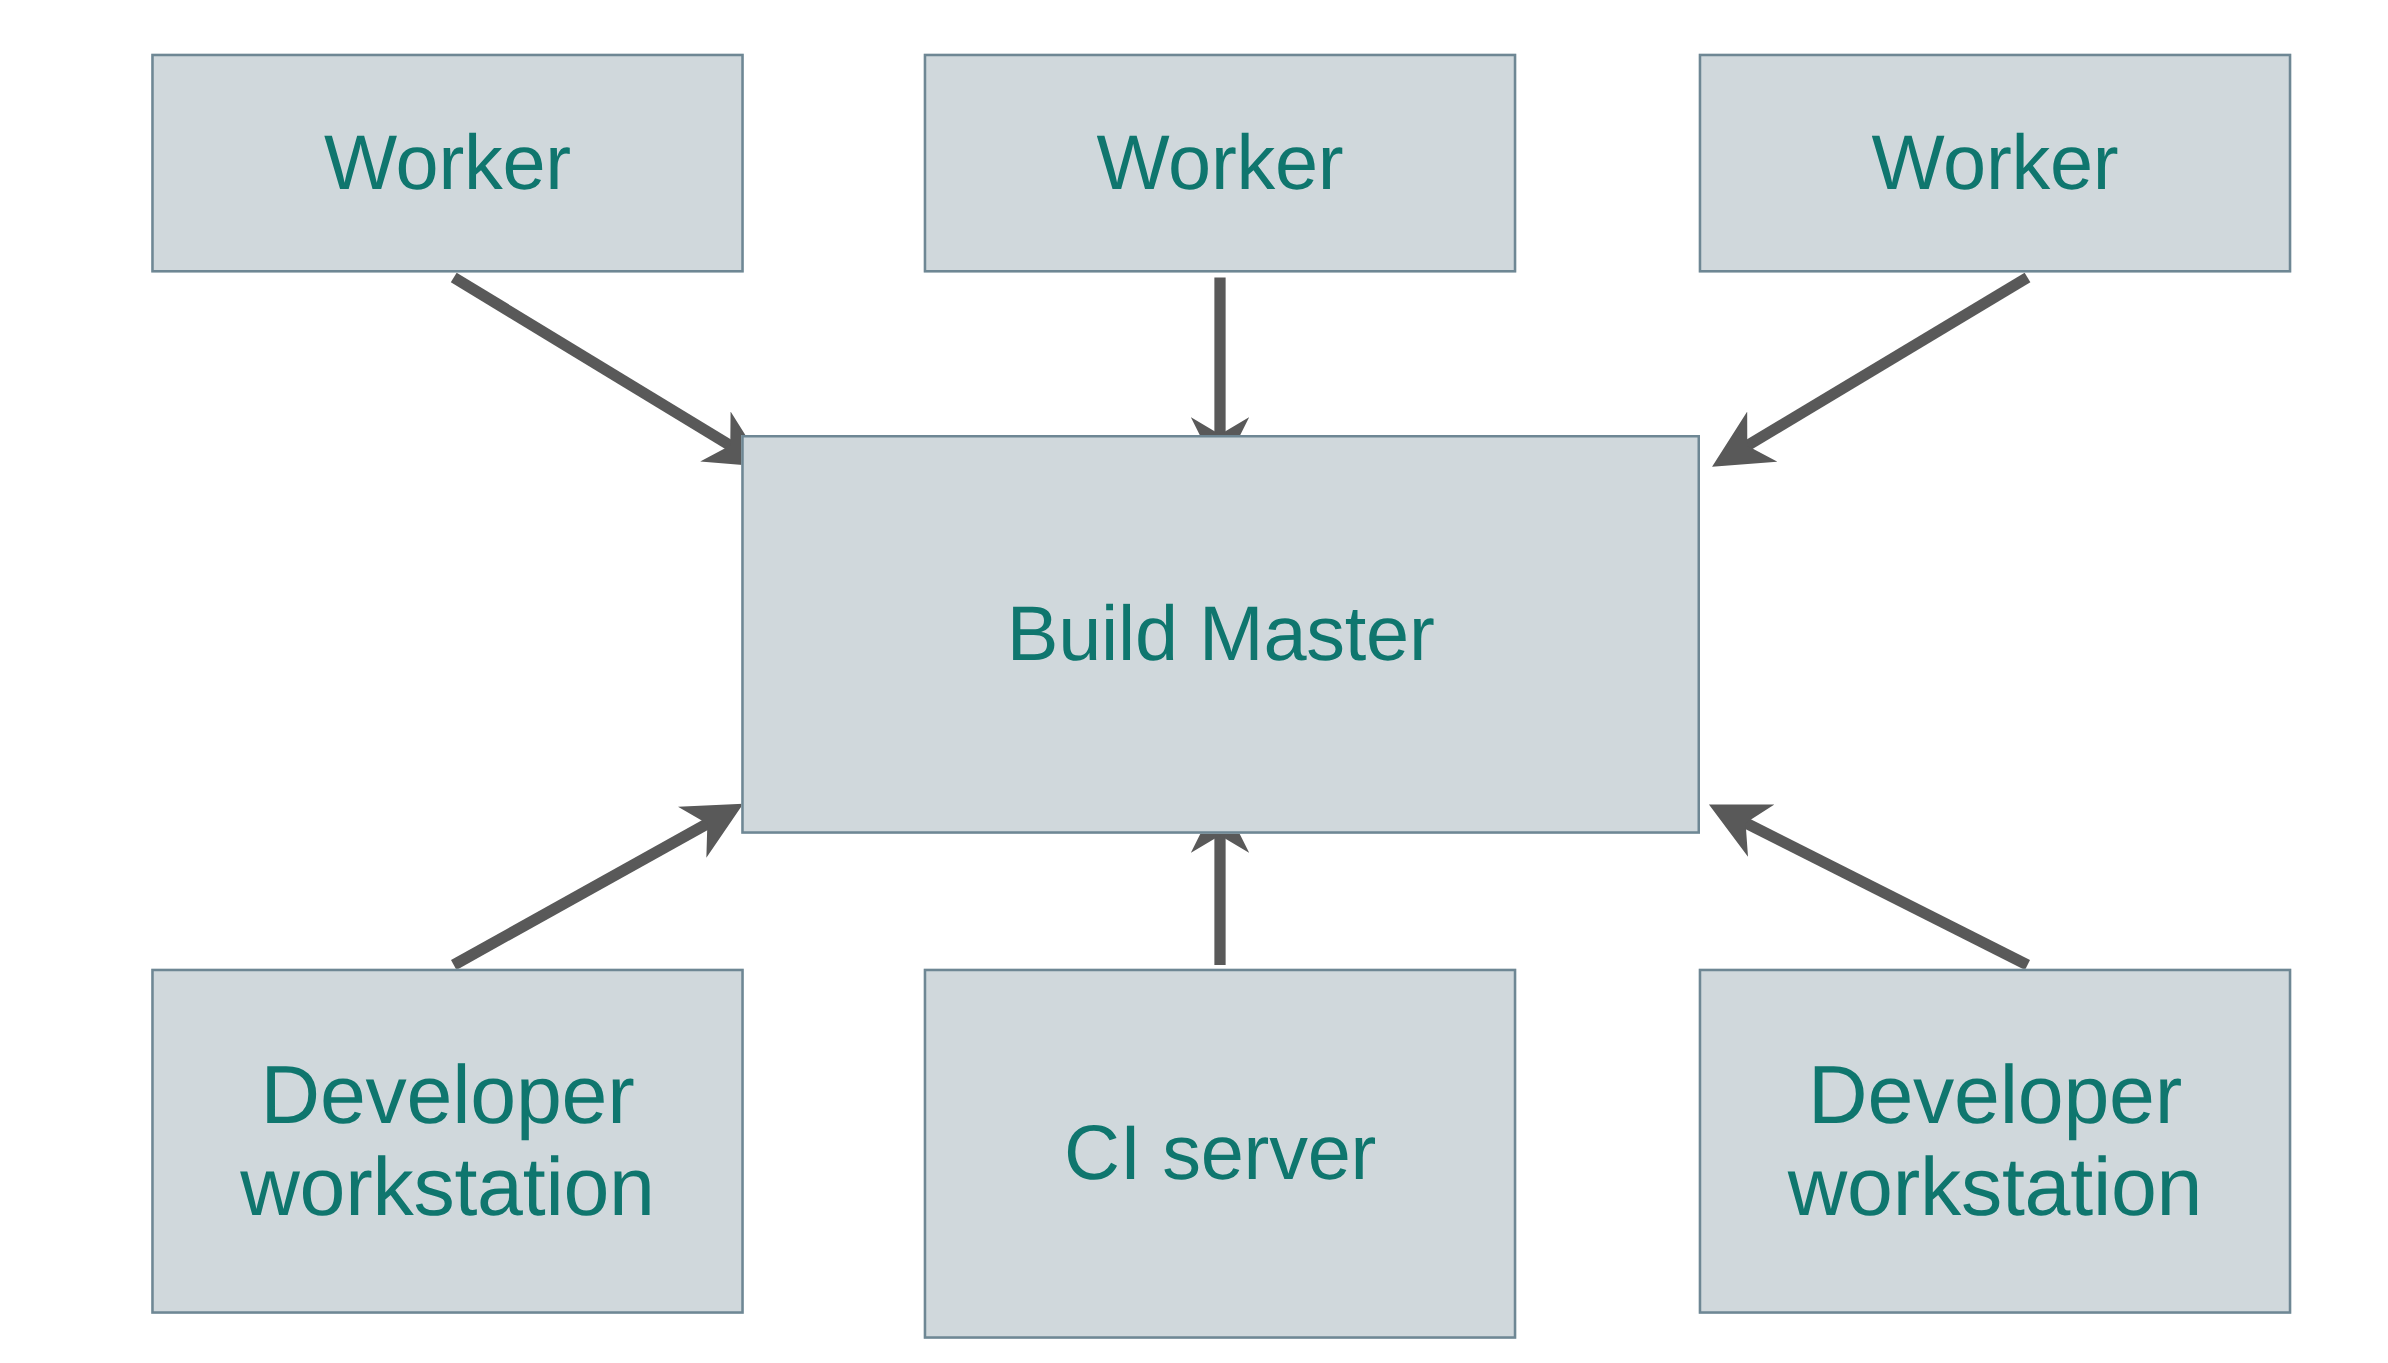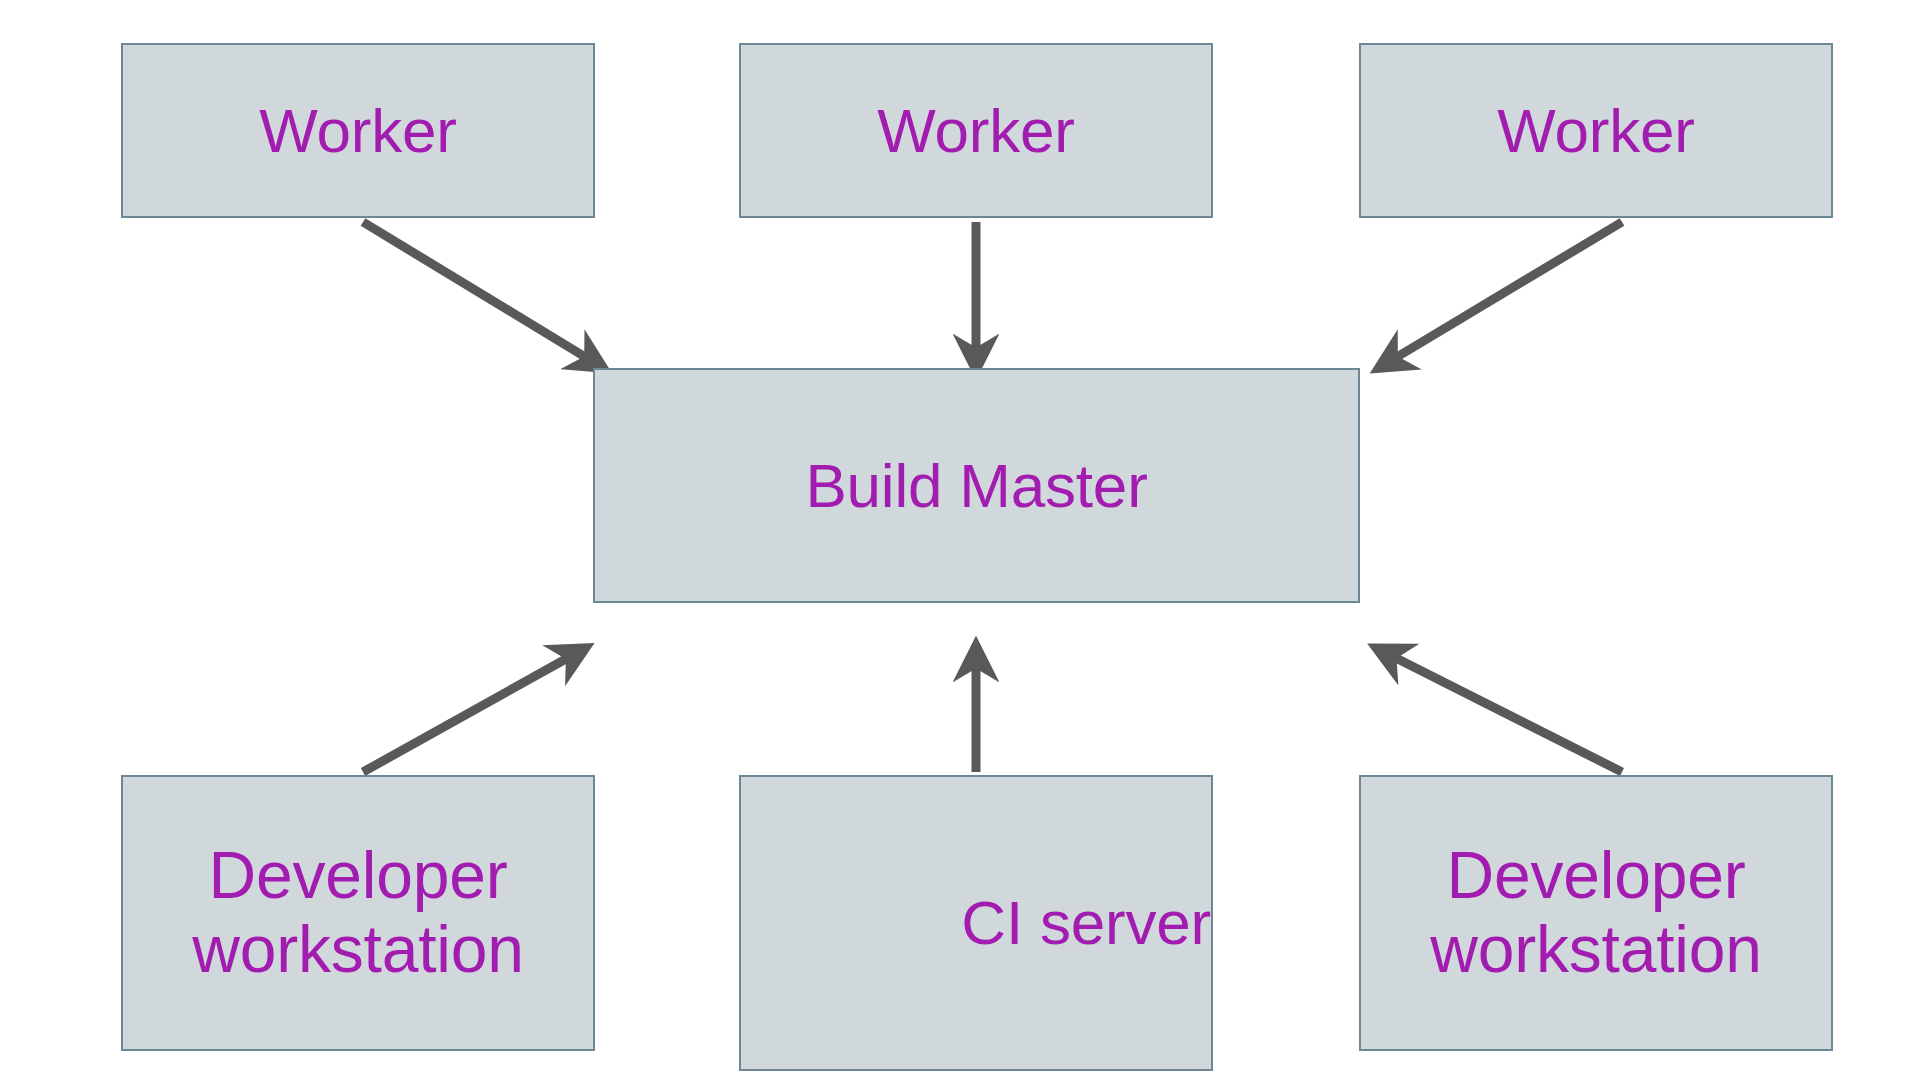--- a/index.html
+++ b/index.html
@@ -34,21 +34,21 @@
     box-sizing: border-box;
     background: #d0d8dc;
     border: 2px solid #6e8794;
     display: flex;
     align-items: center;
     justify-content: center;
     text-align: center;
   }
   .node-label {
     font-family: "Liberation Sans", sans-serif;
-    color: #a21caf;
+    color: #0f766e;
     font-weight: 400;
     line-height: 1.12;
     white-space: pre-line;
     letter-spacing: -0.2px;
   }
   .node-worker .node-label { font-size: 62px; }
   .node-master .node-label { font-size: 62px; }
   .node-ci .node-label { font-size: 62px; }
   .node-dev .node-label { font-size: 66px; }
 </style>
@@ -82,30 +82,30 @@
   </div>
 
   <div class="node node-worker" style="left:739px; top:43px; width:474px; height:175px;">
     <span class="node-label">Worker</span>
   </div>
 
   <div class="node node-worker" style="left:1359px; top:43px; width:474px; height:175px;">
     <span class="node-label">Worker</span>
   </div>
 
-  <div class="node node-master" style="left:593px; top:368px; width:767px; height:235px;">
+  <div class="node node-master" style="left:593px; top:348px; width:767px; height:319px;">
     <span class="node-label">Build Master</span>
   </div>
 
   <div class="node node-dev" style="left:121px; top:775px; width:474px; height:276px;">
     <span class="node-label">Developer
 workstation</span>
   </div>
 
-  <div class="node node-ci" style="left:739px; top:775px; width:474px; height:296px;justify-content:flex-end;">
+  <div class="node node-ci" style="left:739px; top:775px; width:474px; height:296px;">
     <span class="node-label">CI server</span>
   </div>
 
   <div class="node node-dev" style="left:1359px; top:775px; width:474px; height:276px;">
     <span class="node-label">Developer
 workstation</span>
   </div>
 
 </div>
 

